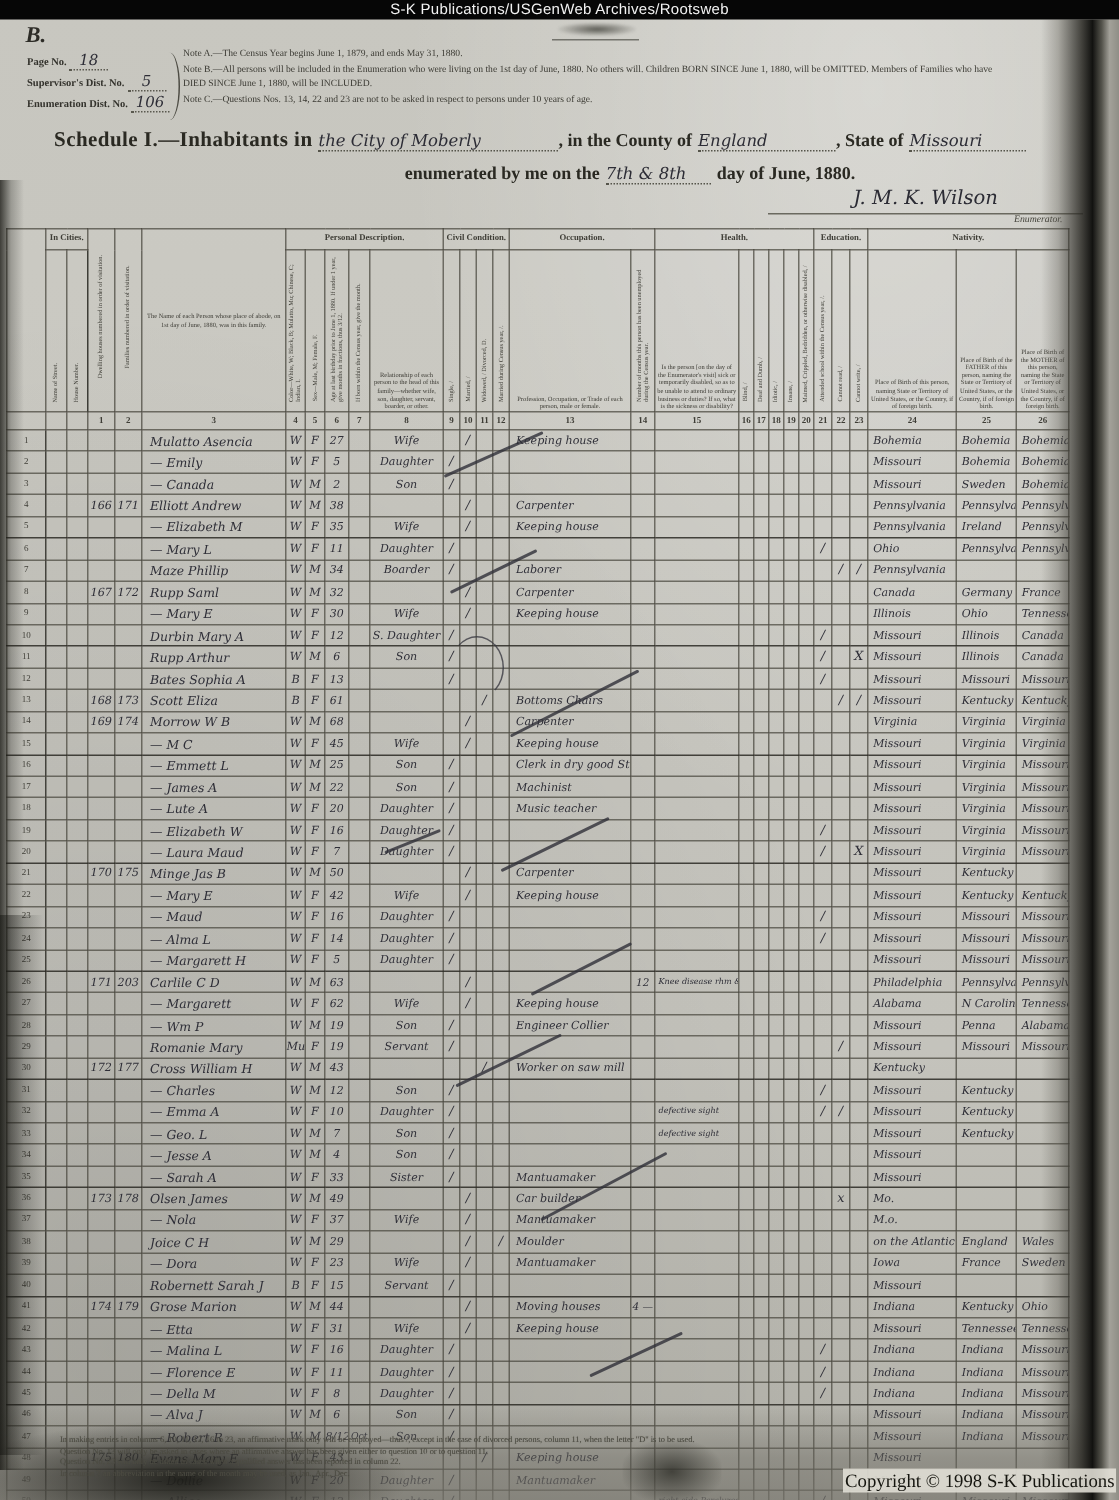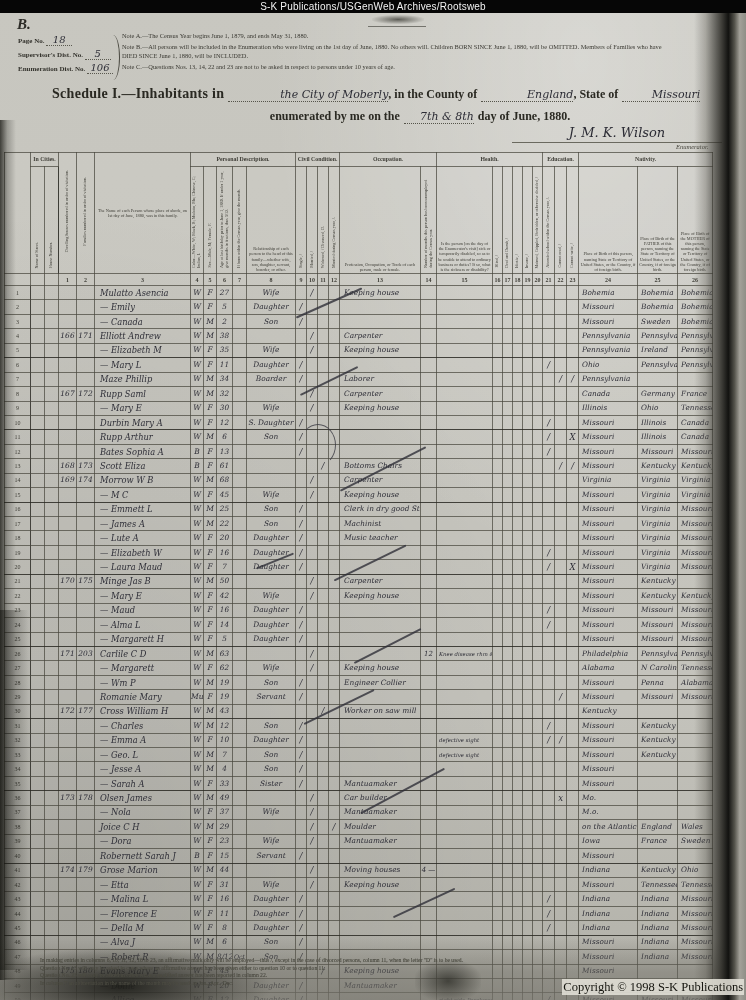--- a/index.html
+++ b/index.html
@@ -23,23 +23,23 @@
   .brace{position:absolute;left:112px;top:35px;width:7px;height:45px;
          border-right:1.6px solid #4c4b43;border-radius:0 7px 7px 0 / 0 23px 23px 0;}
   .smudge{position:absolute;left:372px;top:15px;width:52px;height:9px;
           background:radial-gradient(ellipse,rgba(55,55,48,.75),rgba(55,55,48,0) 75%);filter:blur(.6px);}
   .smudge-line{position:absolute;left:368px;top:26px;width:58px;height:1px;background:rgba(55,55,48,.6);}
   
   .notes{position:absolute;left:122px;top:31px;width:556px;font:6.4px/9.5px "Liberation Serif",serif;color:#3b3a33;}
   .notes div{margin-bottom:1px;}
   
   .schedline{position:absolute;left:36px;top:84px;width:700px;white-space:nowrap;color:#2a2922;}
-  .schedtitle{font:700 14px "Liberation Serif",serif;letter-spacing:.3px;margin-left:16px;}
+  .schedtitle{font:700 14px "Liberation Serif",serif;letter-spacing:.3px;}
   .schedtxt{font:700 12px "Liberation Serif",serif;}
-  .hwfill{display:inline-block;border-bottom:1px dotted #55544a;text-align:right;
+  .hwfill{display:inline-block;border-bottom:1px dotted #55544a;text-align:left;
           font:italic 400 11px/12px "DejaVu Serif",serif;color:#2c2c35;}
   .enumline{position:absolute;left:190px;top:106px;width:460px;text-align:center;white-space:nowrap;color:#2a2922;}
   .sigline{position:absolute;left:512px;top:124px;width:210px;border-bottom:1px solid #6a695f;
            text-align:center;font:italic 13px/18px "DejaVu Serif",serif;color:#2b2b34;}
   .enumlabel{position:absolute;left:676px;top:143px;font:italic 6.5px "Liberation Serif",serif;color:#44433b;}
   
   .tablewrap{position:absolute;left:4px;top:152px;width:708px;z-index:1;}
   table{border-collapse:collapse;table-layout:fixed;width:708px;}
   th,td{border:1px solid rgba(72,70,61,.72);padding:0;margin:0;overflow:hidden;}
   thead th{font-weight:normal;color:#3e3d36;background:rgba(255,255,255,.06);}

